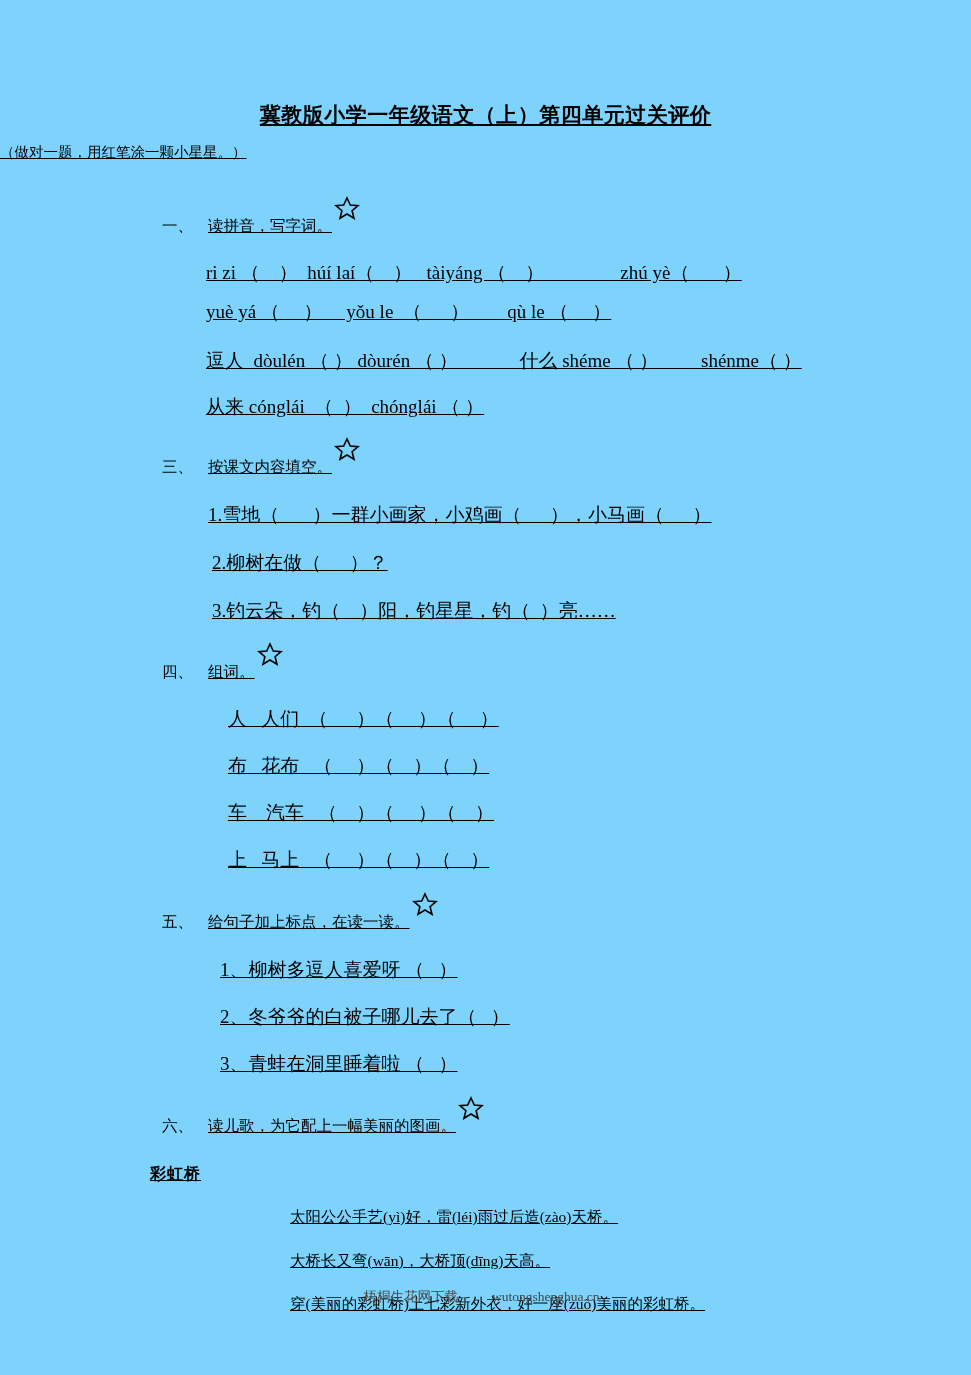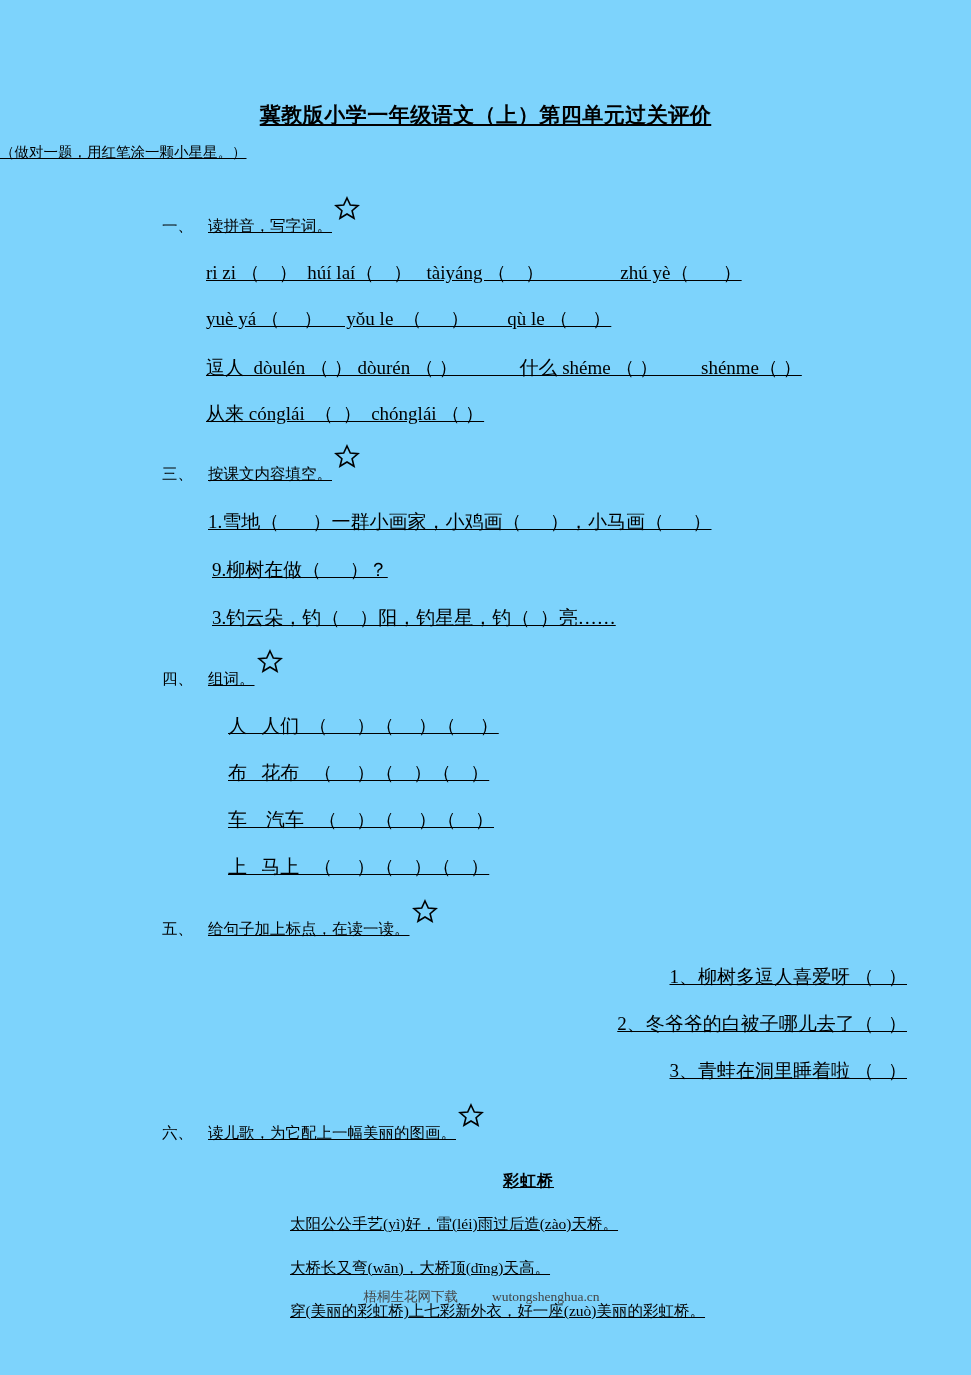--- a/index.html
+++ b/index.html
@@ -78,43 +78,42 @@
     line-height: 1.0;
     white-space: pre;
     margin: 0;
   }
   .pinyin {
     font-family: "Liberation Serif", "DejaVu Serif", serif;
   }
 
   
   .s1-row1 { margin-top: 30px; padding-left: 56px; }
-  .s1-row2 { margin-top: 27px; padding-left: 56px; }
+  .s1-row2 { margin-top: 20px; padding-left: 56px; }
 
   .sec2-head  { margin-top: 22px; }
   .s2-row1 { margin-top: 30px; padding-left: 56px; }
   .s2-row2 { margin-top: 27px; padding-left: 56px; }
 
   .sec3-head  { margin-top: 23px; }
   .s3-row1 { margin-top: 30px; padding-left: 58px; }
   .s3-row2 { margin-top: 29px; padding-left: 62px; }
   .s3-row3 { margin-top: 29px; padding-left: 62px; }
 
   .sec4-head  { margin-top: 24px; }
   .s4-row { margin-top: 28px; padding-left: 78px; }
   .s4-row.first { margin-top: 30px; }
 
   .sec5-head  { margin-top: 25px; }
-  .s5-row { margin-top: 28px; padding-left: 70px; text-align: right; }
+  .s5-row { margin-top: 28px; padding-left: 70px; }
   .s5-row.first { margin-top: 30px; }
 
   .sec6-head  { margin-top: 25px; }
 
   .poem-title {
-    text-align: center;
     font-size: 16px;
     font-weight: bold;
     margin: 0;
     padding: 21px 0 0 0;
     line-height: 1.0;
     letter-spacing: 1px;
   }
   .poem-line {
     font-size: 15.5px;
     line-height: 1.0;
@@ -157,21 +156,21 @@
 
 
     <div class="line s2-row1">逗人  dòulén （ ） dòurén （ ）             什么 shéme （ ）         shénme（ ）</div>
     <div class="line s2-row2">从来 cónglái  （  ）  chónglái （ ）</div>
 
     <div class="sec-head sec3-head"><span class="sec-num">三、</span><span class="sec-title">按课文内容填空。</span><span class="star"><svg viewBox="0 0 26 24" xmlns="http://www.w3.org/2000/svg">
             <polygon points="13,2 16.3,9.1 24,9.6 18.1,14.7 20,22.2 13,18 6,22.2 7.9,14.7 2,9.6 9.7,9.1" fill="none" stroke="#000" stroke-width="1.6" stroke-linejoin="miter"></polygon>
           </svg></span></div>
 
     <div class="line s3-row1">1.雪地（       ）一群小画家，小鸡画（      ），小马画（      ）</div>
-    <div class="line s3-row2">9.柳树在做（      ）？</div>
+    <div class="line s3-row2">2.柳树在做（      ）？</div>
     <div class="line s3-row3">3.钓云朵，钓（    ）阳，钓星星，钓（  ）亮……</div>
 
     <div class="sec-head sec4-head"><span class="sec-num">四、</span><span class="sec-title">组词。</span><span class="star"><svg viewBox="0 0 26 24" xmlns="http://www.w3.org/2000/svg">
             <polygon points="13,2 16.3,9.1 24,9.6 18.1,14.7 20,22.2 13,18 6,22.2 7.9,14.7 2,9.6 9.7,9.1" fill="none" stroke="#000" stroke-width="1.6" stroke-linejoin="miter"></polygon>
           </svg></span></div>
 
     <div class="line s4-row first">人   人们  （      ）（     ）（     ）</div>
     <div class="line s4-row">布   花布   （     ）（    ）（    ）</div>
     <div class="line s4-row">车    汽车   （    ）（     ）（    ）</div>
     <div class="line s4-row">上   马上   （     ）（    ）（    ）</div>

